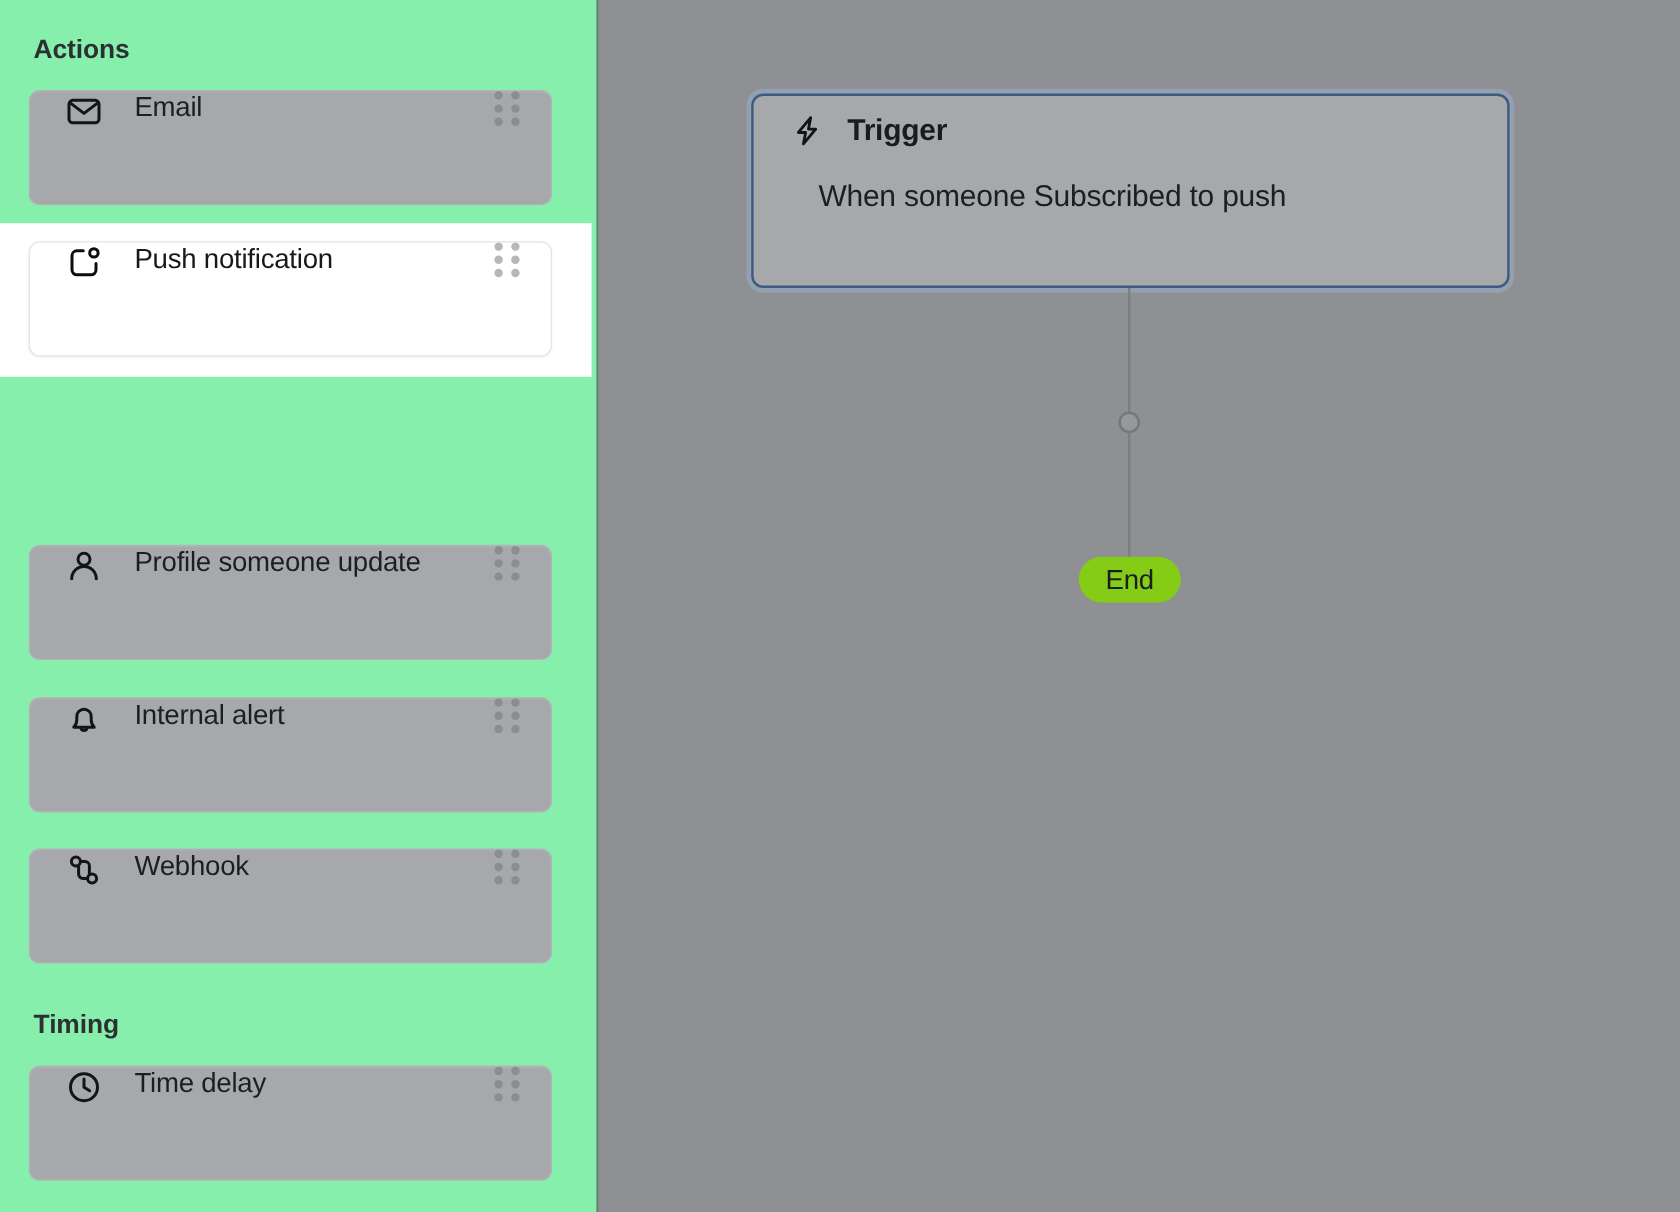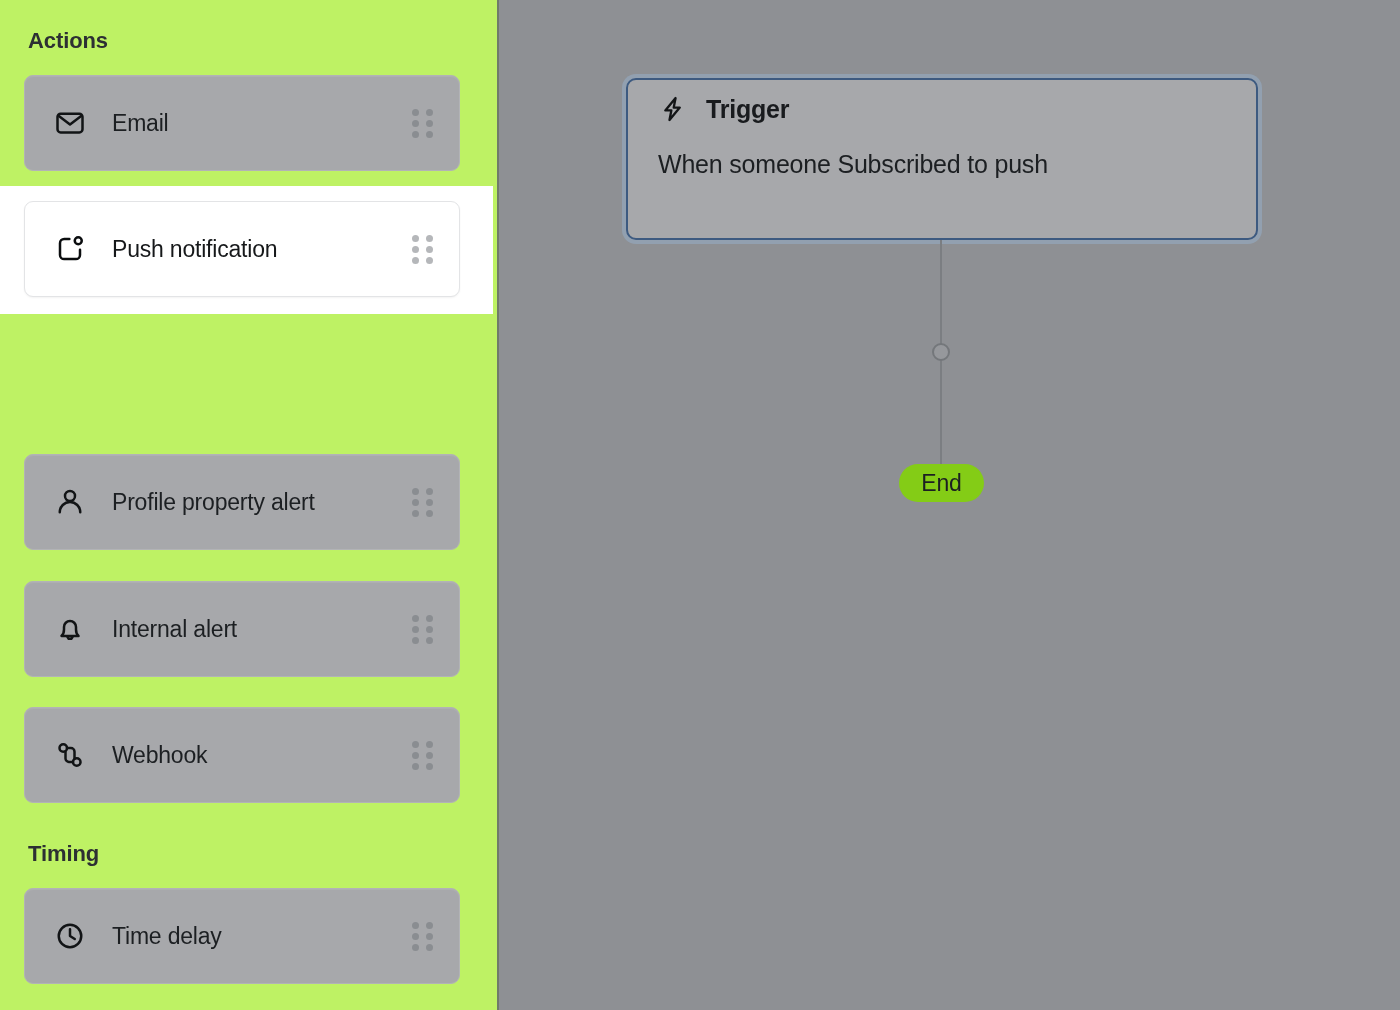--- a/index.html
+++ b/index.html
@@ -23,21 +23,21 @@
     width: 1400px;
     height: 1010px;
   }
 
   
   #sidebar {
     position: absolute;
     left: 0; top: 0;
     width: 586px;
     height: 1010px;
-    background: #bef264;
+    background: #86efac;
     padding: 0 24px;
     overflow: hidden;
   }
   #sidebar-divider {
     position: absolute;
     left: 497px; top: 0;
     width: 2px; height: 1010px;
     background: #63666b;
     opacity: .85;
   }
@@ -53,21 +53,20 @@
 
   .action-card {
     position: absolute;
     left: 24px;
     width: 436px;
     height: 96px;
     border: 1px solid #b2b3b6;
     border-radius: 9px;
     background: #a7a8ab;
     display: flex;
-    align-items: center;
     padding: 0 26px 0 28px;
     box-shadow: 0 1px 1px rgba(255,255,255,0.10) inset;
   }
   .action-card .ico {
     width: 34px; height: 34px;
     flex: 0 0 34px;
     display: flex; align-items: center; justify-content: center;
     color: #121416;
   }
   .action-card .label {
@@ -160,20 +159,21 @@
     font-size: 25px;
     font-weight: 700;
     color: #191b1e;
     letter-spacing: -0.2px;
   }
   #trigger-desc {
     margin-top: 24px;
     font-size: 25px;
     color: #1c1f22;
     letter-spacing: -0.2px;
+    margin-left: 24px;
   }
 
   
   #connector-line {
     position: absolute;
     left: 441px;          
     top: 240px;
     width: 2px;
     height: 240px;
     background: #7b7e82;
@@ -248,21 +248,21 @@
     </div>
 
 
     <div class="action-card" id="card-profile">
       <span class="ico">
         <svg width="30" height="30" viewBox="0 0 24 24" fill="none" stroke="currentColor" stroke-width="2" stroke-linecap="round" stroke-linejoin="round">
           <circle cx="12" cy="7.2" r="4"></circle>
           <path d="M3.8 20.2a8.2 8.2 0 0 1 16.4 0"></path>
         </svg>
       </span>
-      <span class="label">Profile property alert</span>
+      <span class="label">Profile someone update</span>
       <span class="drag-handle">
         <i></i>
           <i></i>
           <i></i>
           <i></i>
           <i></i>
           <i></i>
       </span>
     </div>
 

